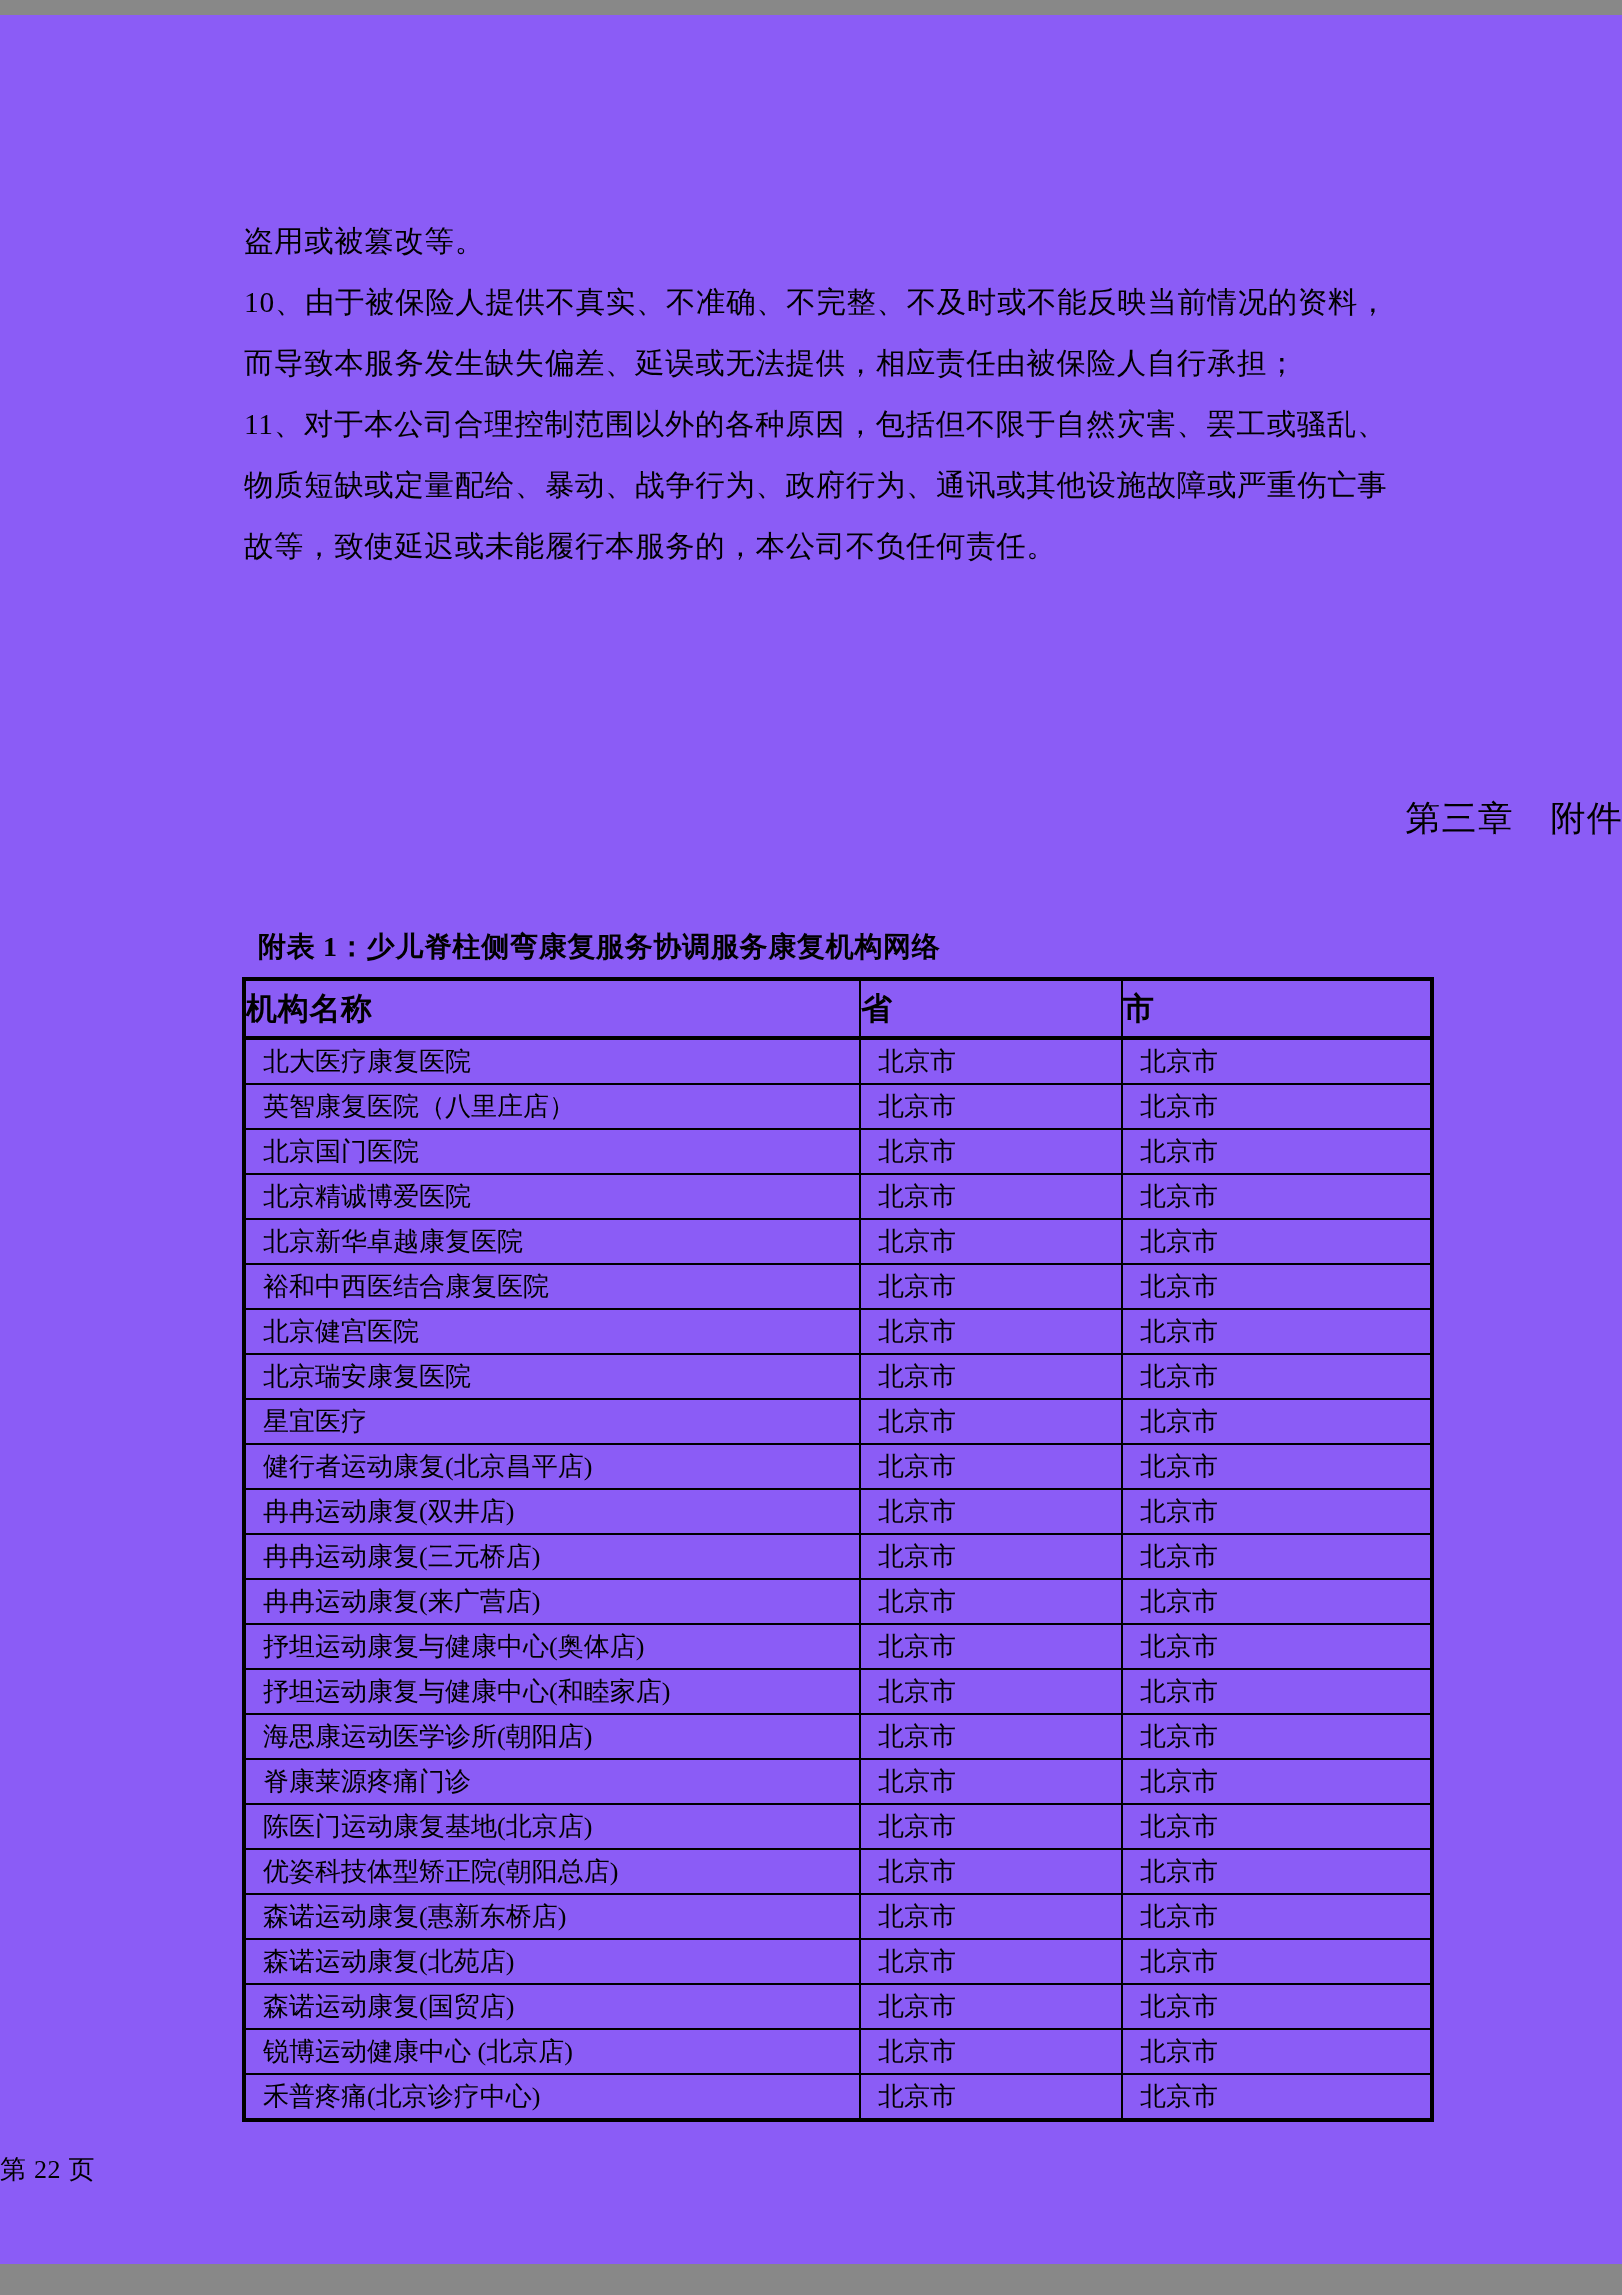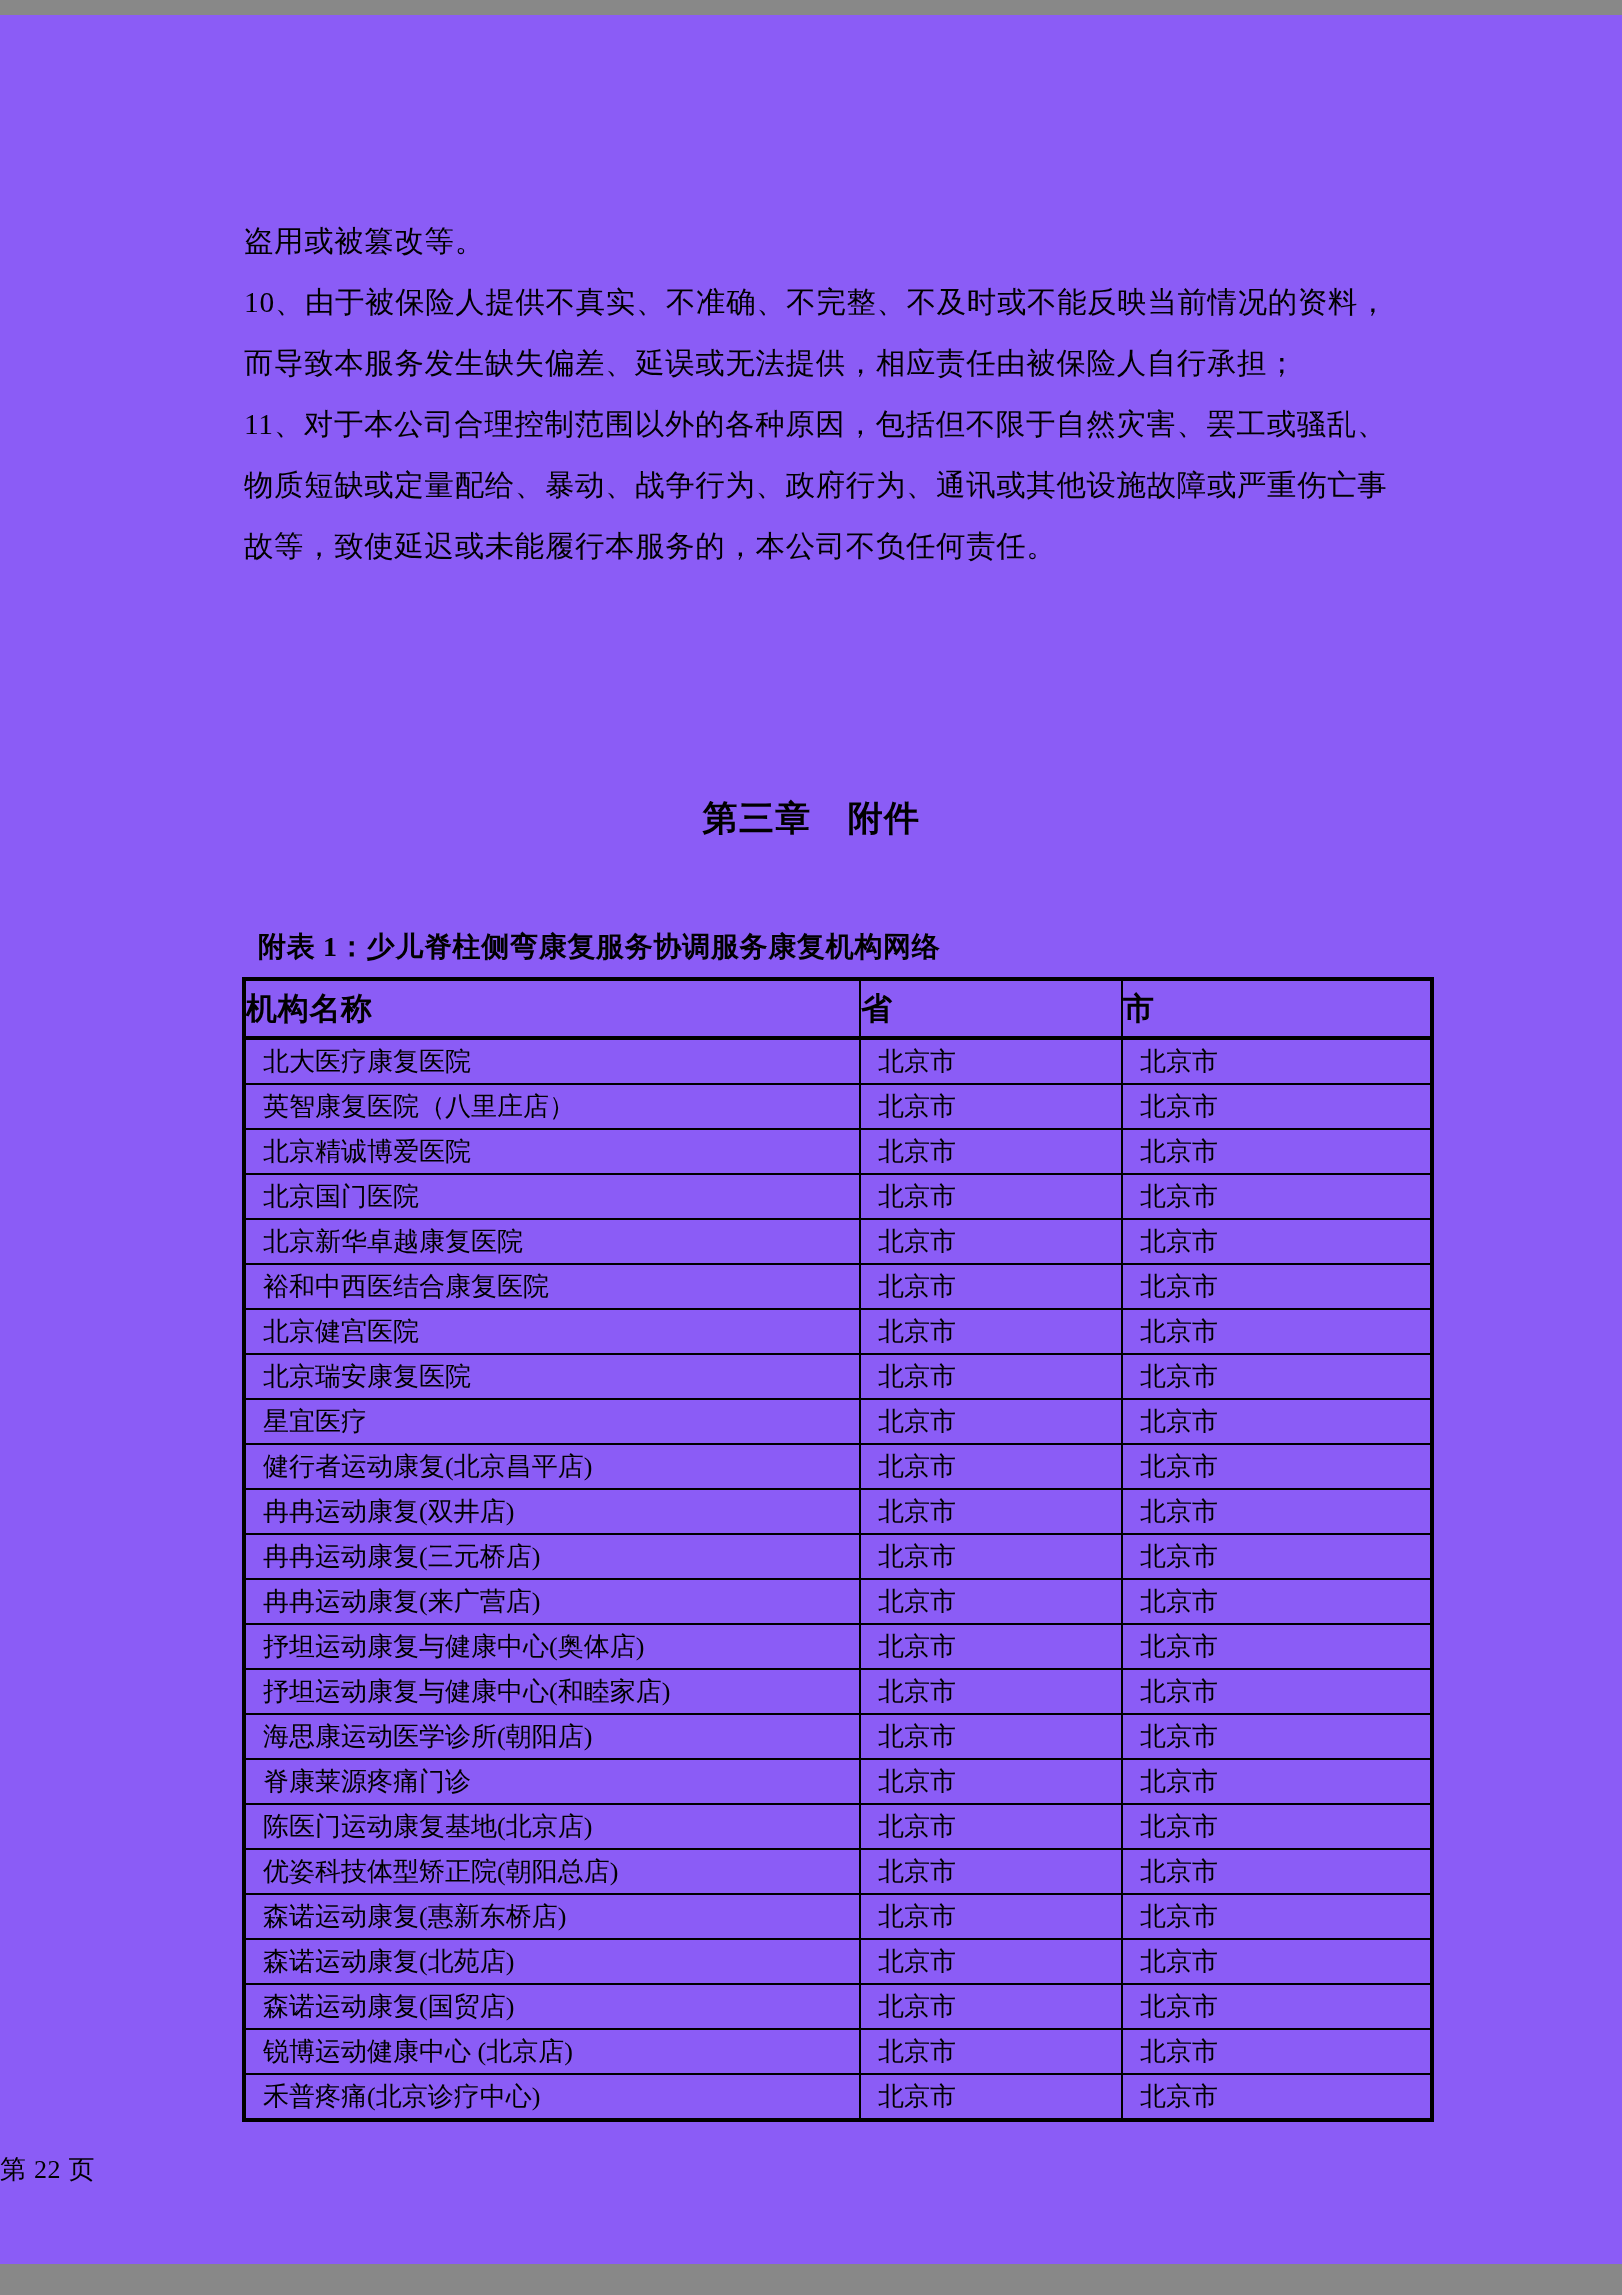--- a/index.html
+++ b/index.html
@@ -18,23 +18,23 @@
     width:1142px;
     font-size:29.4px;
     line-height:61px;
     letter-spacing:0.7px;
   }
   .body-line { white-space:nowrap; }
   .chapter-heading {
     position:absolute;
     left:0; top:780px;
     width:1623px;
-    text-align:center;
+    text-align:right;
     font-size:35px;
-    font-weight:bold;
+    font-weight:normal;
     letter-spacing:1.3px;
   }
   .table-caption {
     position:absolute;
     left:258px; top:913px;
     font-size:28px;
     font-weight:bold;
     letter-spacing:0.7px;
   }
   table.inst-table {
@@ -114,26 +114,26 @@
           <td>北大医疗康复医院</td>
           <td>北京市</td>
           <td>北京市</td>
         </tr>
         <tr>
           <td>英智康复医院（八里庄店）</td>
           <td>北京市</td>
           <td>北京市</td>
         </tr>
         <tr>
+          <td>北京国门医院</td>
+          <td>北京市</td>
+          <td>北京市</td>
+        </tr>
+        <tr>
           <td>北京精诚博爱医院</td>
-          <td>北京市</td>
-          <td>北京市</td>
-        </tr>
-        <tr>
-          <td>北京国门医院</td>
           <td>北京市</td>
           <td>北京市</td>
         </tr>
         <tr>
           <td>北京新华卓越康复医院</td>
           <td>北京市</td>
           <td>北京市</td>
         </tr>
         <tr>
           <td>裕和中西医结合康复医院</td>

